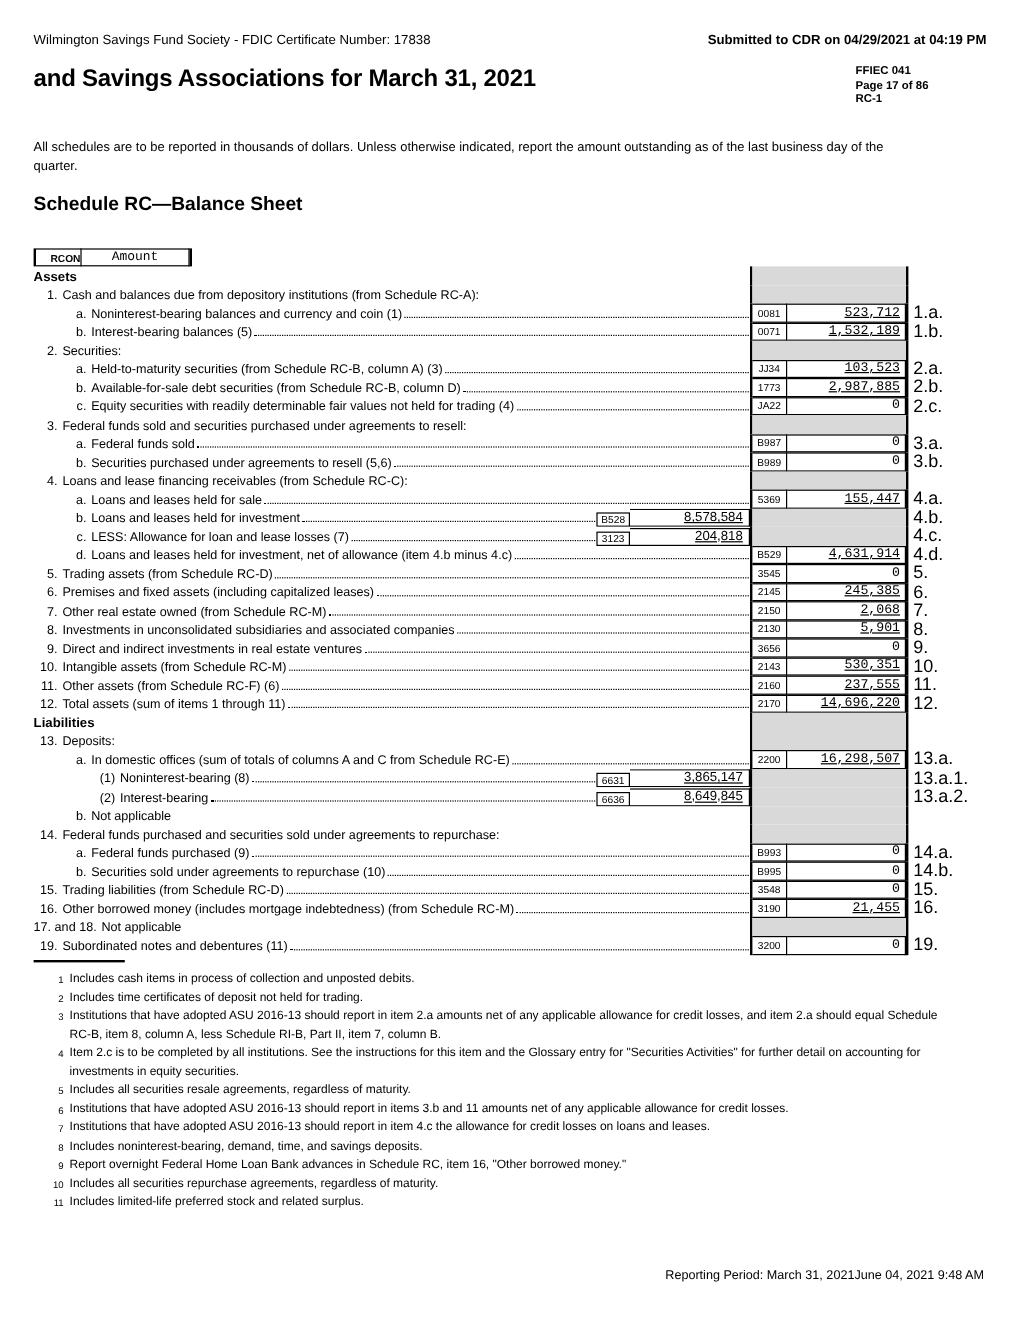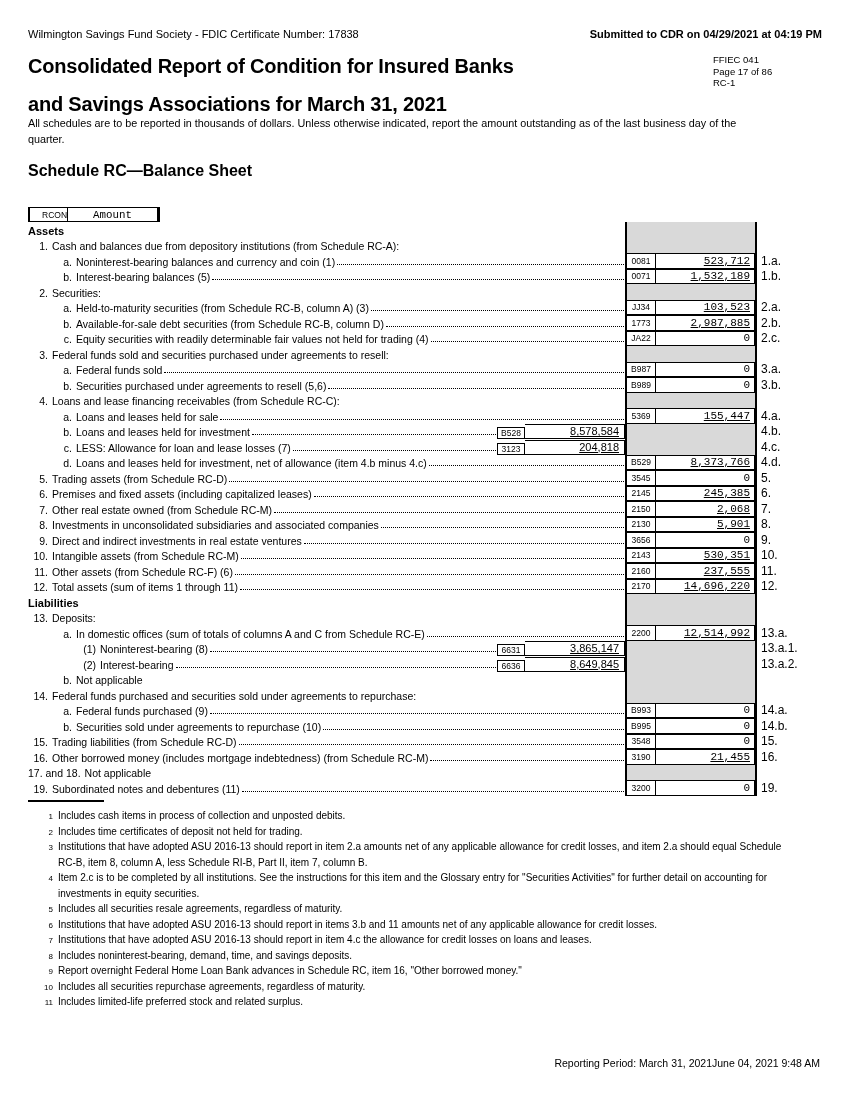--- a/index.html
+++ b/index.html
@@ -6,21 +6,21 @@
   html,body { background:#fff; }
   body {
     width:850px; height:1100px; position:relative; overflow:hidden;
     font-family:"Liberation Sans", sans-serif; color:#000;
   }
   .hdr { position:absolute; top:28px; left:28px; right:28px;
     display:flex; justify-content:space-between; font-size:11px; }
   .hdr .r { font-weight:600; }
   .title { position:absolute; top:47px; left:28px; width:640px;
     font-size:20px; font-weight:700; line-height:38px; letter-spacing:-0.2px; }
-  .formref { position:absolute; top:54px; left:713px; font-size:9.5px; line-height:11.5px; }
+  .formref { position:absolute; top:54px; left:713px; font-size:9.5px; line-height:11.5px;font-weight:bold; }
   .intro { position:absolute; top:116px; left:28px; width:722px; font-size:10.8px; line-height:15.5px; }
   .sched { position:absolute; top:162px; left:28px; font-size:16px; font-weight:700; }
 
   
   .tbl { position:absolute; top:207px; left:28px; width:770px; }
   .row { display:flex; height:15.5px; align-items:stretch; }
   .row.hrow { height:15px; }
   .lbl { flex:0 0 597px; display:flex; align-items:flex-end; overflow:hidden; }
   .lbl.hd { justify-content:flex-end; border-bottom:2.5px solid #000;
     font-size:10.5px; padding-right:4px; padding-bottom:1px; }
@@ -36,46 +36,45 @@
   .icode { flex:0 0 28px; border:1.5px solid #000; display:flex; align-items:center;
     justify-content:center; font-size:8.5px; }
   .iamt { flex:0 0 100px; border:1.5px solid #000; border-left:none; display:flex;
     align-items:flex-end; justify-content:flex-end; font-size:11px; padding:0 5px 1px 0; }
   .right { flex:0 0 132px; display:flex;
     border-left:2px solid #000; border-right:2px solid #000; }
   .codecell { flex:0 0 29px; border:1px solid #000; border-left:none; display:flex;
     align-items:center; justify-content:center; font-size:8.5px; }
   .amtcell { flex:1 1 auto; border:1px solid #000; border-left:none; display:flex;
     align-items:flex-end; justify-content:flex-end; font-size:11px; padding:0 4px 1px 0;font-family:Liberation Mono, monospace; }
-  .hrow .codecell { border-width:1.5px; font-weight:400;padding-left:12px; }
+  .hrow .codecell { border-width:1.5px; font-weight:700;padding-left:12px; }
   .hrow .amtcell { border-width:1.5px; align-items:center; justify-content:center;
     font-size:10.8px; padding:0; }
   .gcell { flex:1 1 auto; background:var(--shade,#d9d9d9); }
   .u { text-decoration:underline; }
-  .ref { flex:0 0 41px; font-size:12px; padding-left:4px; display:flex; align-items:center; }
+  .ref { flex:0 0 41px; font-size:15px; padding-left:4px; display:flex; align-items:center; }
 
   
   .fnsep { position:absolute; top:800px; left:28px; width:76px; border-top:2.5px solid #000; }
   .fns { position:absolute; top:808px; left:28px; width:758px; }
   .fn { position:relative; padding-left:30px; font-size:10px; line-height:15.5px; }
   .fn .n { position:absolute; left:0; top:1px; width:25px; text-align:right; font-size:8px; }
 
   .footer { position:absolute; top:1057px; left:28px; right:30px;
     display:flex; justify-content:flex-end; font-size:10.5px; }
 </style>
 </head>
 <body>
 
 <div class="hdr">
   <span>Wilmington Savings Fund Society - FDIC Certificate Number: 17838</span>
   <span class="r">Submitted to CDR on 04/29/2021 at 04:19 PM</span>
 </div>
 
 <div class="title">
-  <div>Consolidated Report of Condition for Insured Banks</div>
   <div>and Savings Associations for March 31, 2021</div>
 </div>
 
 <div class="formref">
   <div>FFIEC 041</div>
   <div>Page 17 of 86</div>
   <div>RC-1</div>
 </div>
 
 <div class="intro">All schedules are to be reported in thousands of dollars.  Unless otherwise indicated, report the amount outstanding as of the last business day of the quarter.</div>
@@ -273,21 +272,21 @@
     </div>
     <div class="row ind1">
       <div class="lbl">
         <span class="pad"></span>
         <span class="num">d.</span>
         <span class="txt">Loans and leases held for investment, net of allowance (item 4.b minus 4.c)</span>
         <span class="leader"></span>
       </div>
       <div class="right">
         <div class="codecell">B529</div>
-        <div class="amtcell u">8,373,766</div>
+        <div class="amtcell u">4,631,914</div>
       </div>
       <div class="ref">4.d.</div>
     </div>
     <div class="row ind0">
       <div class="lbl">
         <span class="num">5.</span>
         <span class="txt">Trading assets (from Schedule RC-D)</span>
         <span class="leader"></span>
       </div>
       <div class="right">
@@ -401,21 +400,21 @@
     </div>
     <div class="row ind1">
       <div class="lbl">
         <span class="pad"></span>
         <span class="num">a.</span>
         <span class="txt">In domestic offices (sum of totals of columns A and C from Schedule RC-E)</span>
         <span class="leader"></span>
       </div>
       <div class="right">
         <div class="codecell">2200</div>
-        <div class="amtcell u">12,514,992</div>
+        <div class="amtcell u">16,298,507</div>
       </div>
       <div class="ref">13.a.</div>
     </div>
     <div class="row ind2">
       <div class="lbl">
         <span class="pad"></span>
         <span class="num">(1)</span>
         <span class="txt">Noninterest-bearing (8)</span>
         <span class="leader"></span>
         <span class="icode">6631</span>

